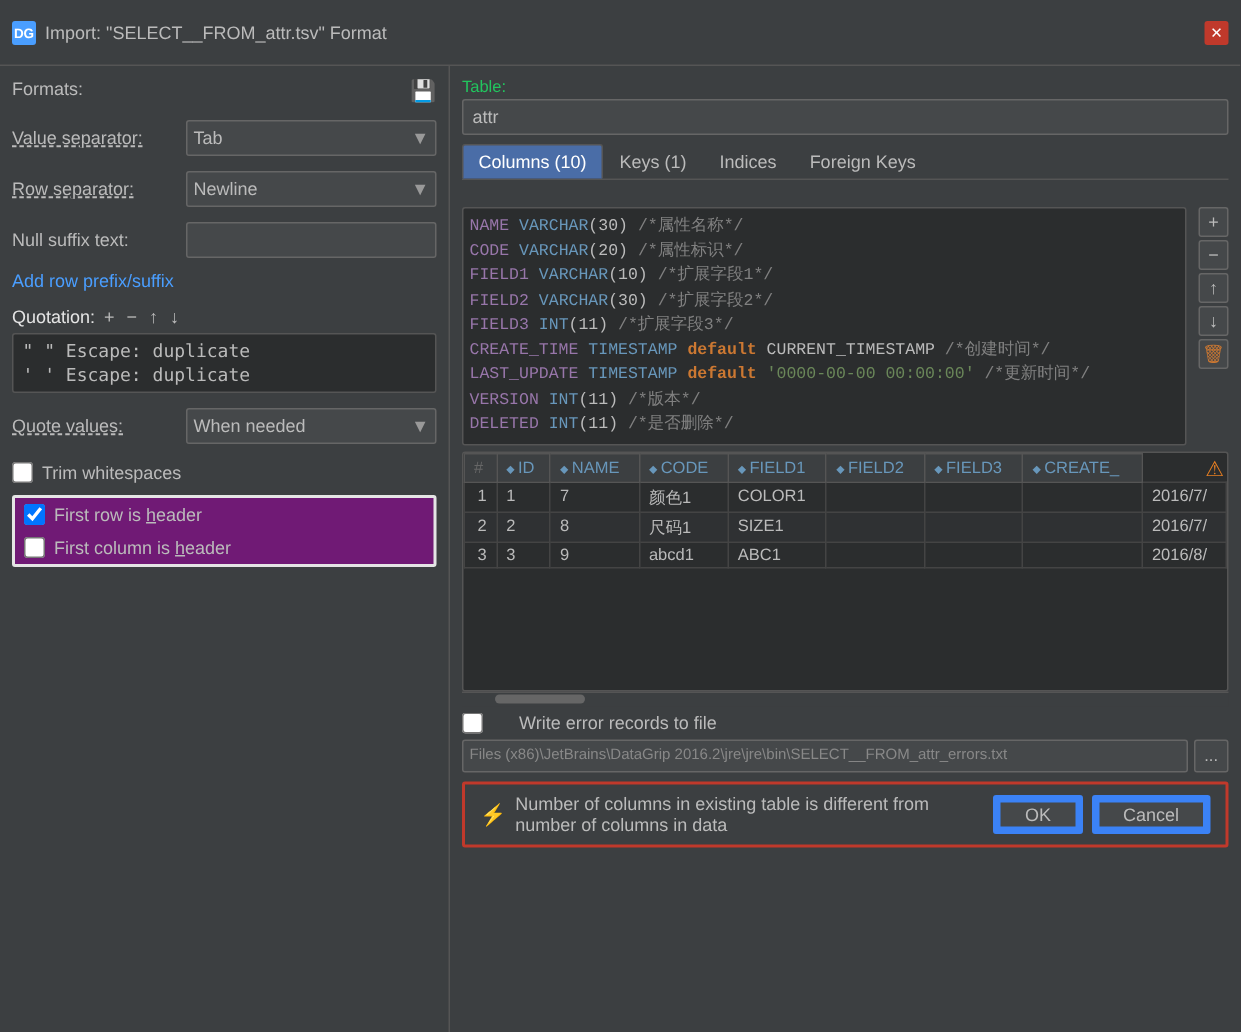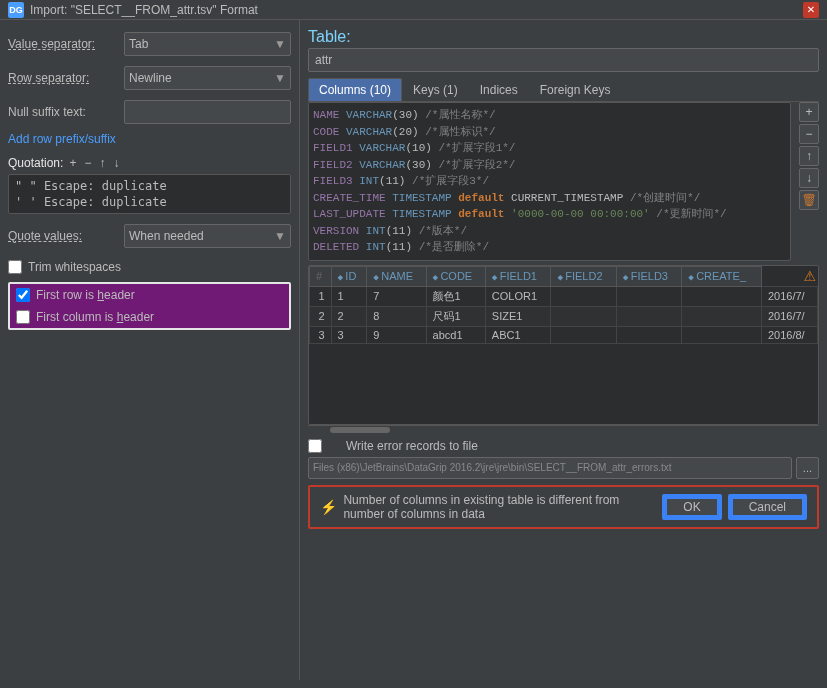--- a/index.html
+++ b/index.html
@@ -12,21 +12,21 @@
       height: 688px;
       overflow: hidden;
     }
     .title-bar {
       background: #3c3f41;
       border-bottom: 1px solid #555;
       padding: 4px 8px;
       display: flex;
       align-items: center;
       justify-content: space-between;
-      height: 20px;
+      height: 44px;
     }
     .title-bar-left {
       display: flex;
       align-items: center;
       gap: 6px;
     }
     .title-icon {
       width: 16px;
       height: 16px;
       background: #4a9eff;
@@ -208,40 +208,40 @@
     .checkbox-label span.underline {
       text-decoration: underline;
     }
     .checkboxes-group {
       border: 2px solid #e5e5e5;
       border-radius: 2px;
       background: #701a75;
     }
     
     .table-label {
-      color: #7dd3fc;
-      font-size: 16px;
+      color: #22c55e;
+      font-size: 11px;
       margin-bottom: 2px;
     }
     .table-name-input {
       background: #45484a;
       border: 1px solid #666;
       color: #bbbbbb;
       padding: 3px 6px;
       font-size: 12px;
       height: 24px;
       width: 100%;
       border-radius: 2px;
       margin-bottom: 6px;
     }
     .tabs-row {
       display: flex;
       gap: 0;
       border-bottom: 1px solid #555;
-      margin-bottom: 0;
+      margin-bottom: 18px;
     }
     .tab {
       padding: 4px 10px;
       cursor: pointer;
       color: #bbbbbb;
       font-size: 12px;
       border: 1px solid transparent;
       border-bottom: none;
       border-radius: 2px 2px 0 0;
     }
@@ -440,20 +440,24 @@
   <div class="title-bar-left">
     <div class="title-icon">DG</div>
     <span class="title-text">Import: "SELECT__FROM_attr.tsv" Format</span>
   </div>
   <div class="title-close">✕</div>
 </div>
 
 <div class="main-content">
 
   <div class="left-panel">
+    <div class="formats-header">
+      <span class="section-label">Formats:</span>
+      <span class="save-icon">💾</span>
+    </div>
 
     <div class="form-row">
       <span class="form-label">Value separator:</span>
       <div class="select-control">
         <span>Tab</span>
         <span class="select-arrow">▼</span>
       </div>
     </div>
 
     <div class="form-row">

